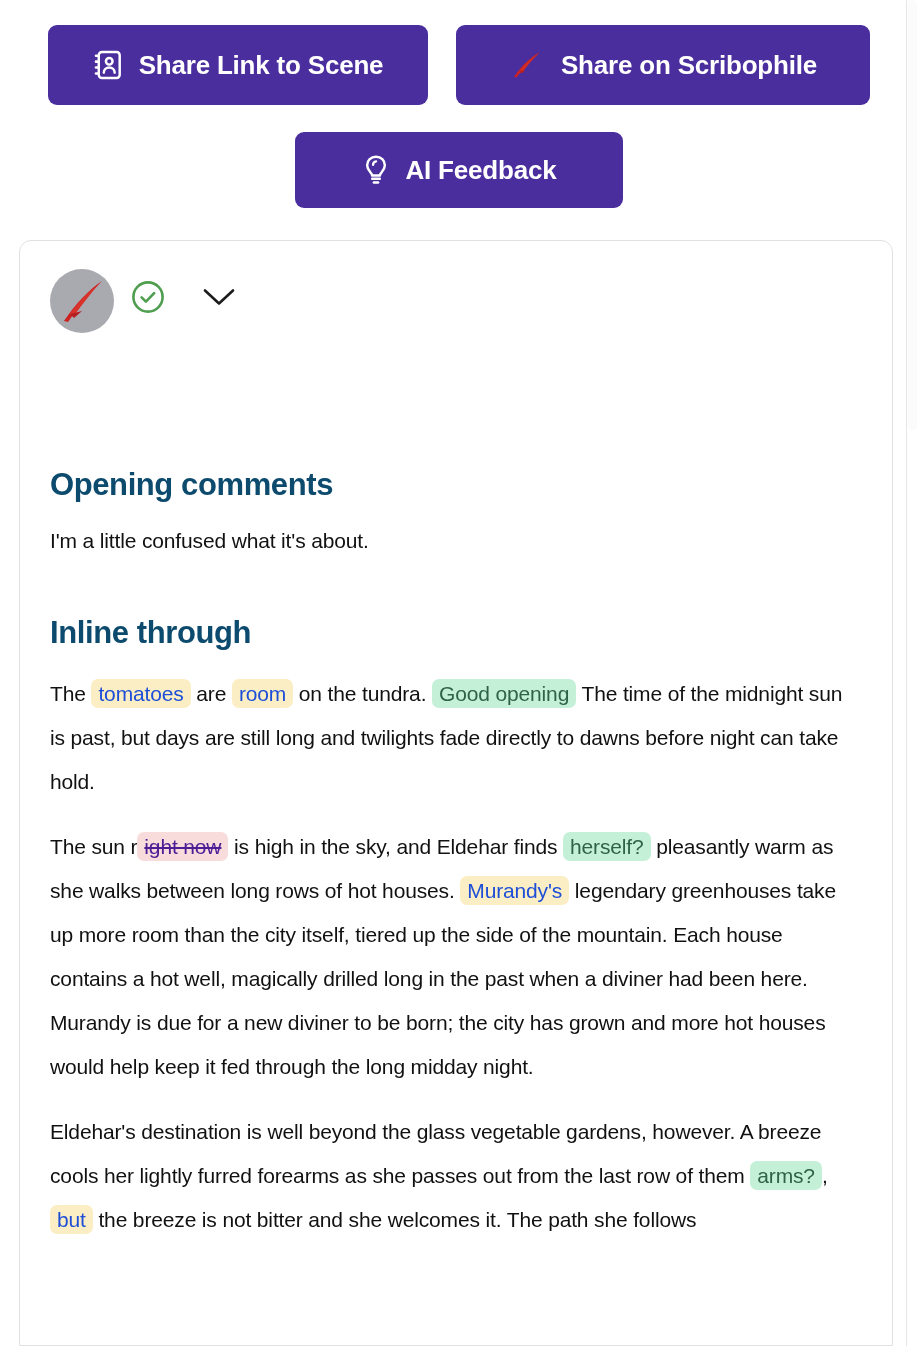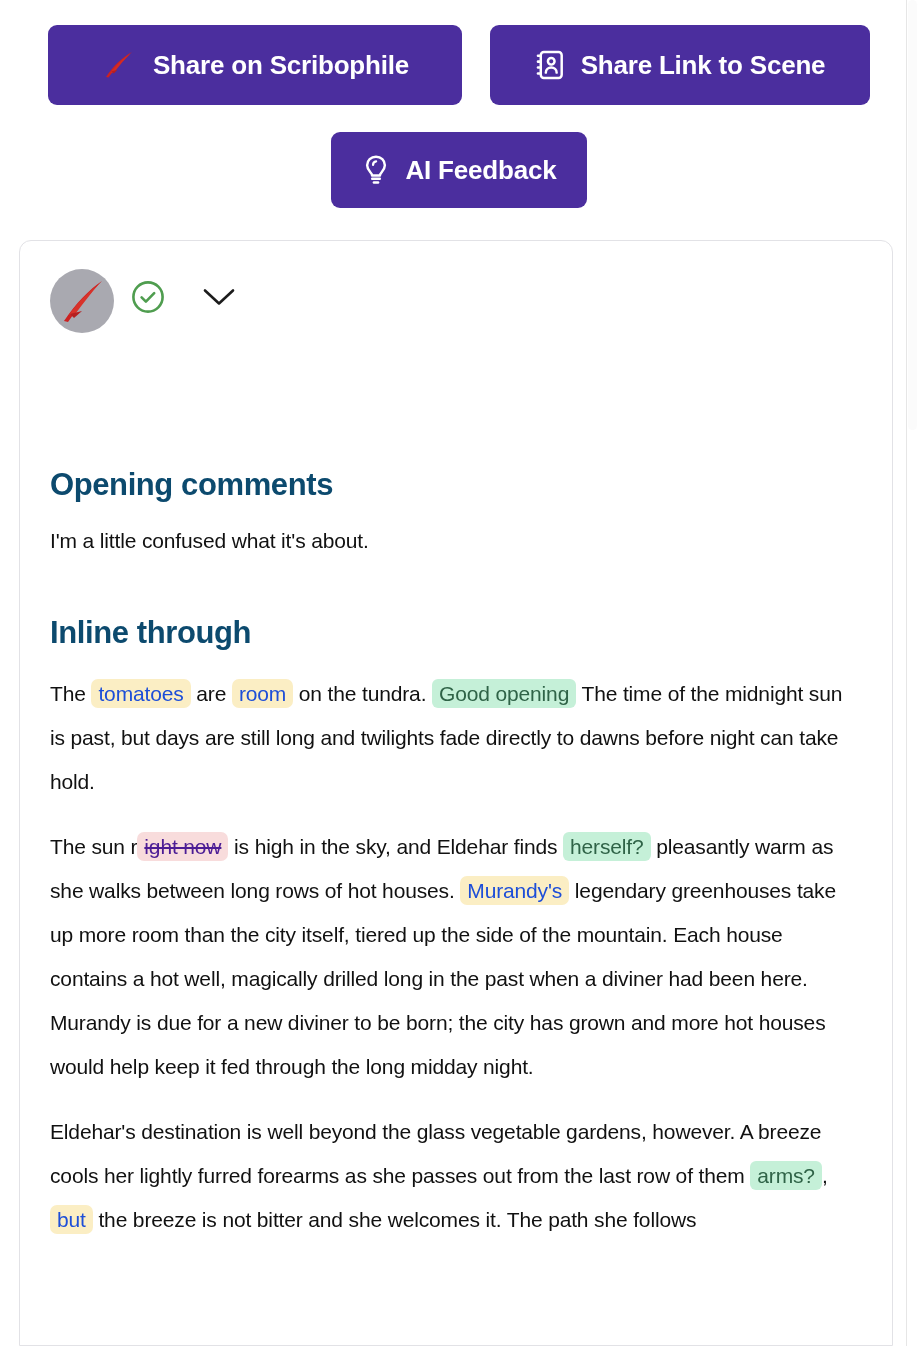--- a/index.html
+++ b/index.html
@@ -35,21 +35,21 @@
     font-family: "Liberation Sans", sans-serif;
     font-size: 26px;
     font-weight: 700;
     letter-spacing: -0.2px;
     cursor: pointer;
     box-sizing: border-box;
   }
   .btn-share-link { width: 380px; height: 80px; }
   .btn-share-scribo { width: 414px; height: 80px; }
   .btn-ai {
-    width: 256px;
+    width: 328px;
     height: 76px;
     margin: 27px auto 0 auto;
     display: flex;
   }
   .btn .ico { display: inline-flex; align-items: center; justify-content: center; }
 
   
   .card {
     position: absolute;
     left: 19px;
@@ -130,21 +130,21 @@
     letter-spacing: -0.15px;
   }
   .para { margin-top: 21px; }
 
   mark {
     border-radius: 7px;
     padding: 3px 7px;
     background: transparent;
   }
   mark.hl-yellow { background: #fbeec4; color: #1d4ed8; }
-  mark.hl-green  { background: #c5f0d8; color: #2f6347; border-radius: 6px; }
+  mark.hl-green  { background: #c5f0d8; color: #2f6347; }
   mark.hl-red    { background: #f8dcdc; color: #4c1d95; text-decoration: line-through; }
 
   
   .scrollbar-track {
     position: absolute;
     top: 0;
     right: 0;
     width: 11px;
     height: 1346px;
     background: #ffffff;
@@ -157,46 +157,46 @@
     width: 9px;
     height: 430px;
     background: #fbfbfb;
     border-radius: 5px;
   }
 </style>
 </head>
 <body>
 
 <div class="btn-row">
-
-  <button class="btn btn-share-scribo">
-    <span class="ico">
-      <svg width="36" height="32" viewBox="0 0 36 32" xmlns="http://www.w3.org/2000/svg">
-        <path d="M31 3 C22 8 12 17 5 28 L7.5 28.5 C15 18 24 9.5 31 3 Z" fill="#cc2222"></path>
-        <path d="M29.5 4.5 C22.5 9 15 16 9.5 24 L13.5 23 C19 15.5 24.5 9.5 29.5 4.5 Z" fill="#d42b22"></path>
-        <path d="M10.5 22.5 L16.5 20.8 L12.8 24.4 Z" fill="#b51f1f"></path>
-      </svg>
-    </span>
-    <span>Share on Scribophile</span>
-  </button>
 
   <button class="btn btn-share-link">
     <span class="ico">
       <svg width="30" height="32" viewBox="0 0 24 26" fill="none" xmlns="http://www.w3.org/2000/svg">
         <rect x="4.5" y="2.5" width="17" height="21" rx="2.5" stroke="#ffffff" stroke-width="2"></rect>
         <circle cx="13" cy="10" r="2.7" stroke="#ffffff" stroke-width="2"></circle>
         <path d="M8.6 19.2c0-2.4 2-4.1 4.4-4.1s4.4 1.7 4.4 4.1" stroke="#ffffff" stroke-width="2" stroke-linecap="round"></path>
         <rect x="1.2" y="4.4" width="3.4" height="2.1" rx="1" fill="#ffffff"></rect>
         <rect x="1.2" y="9.2" width="3.4" height="2.1" rx="1" fill="#ffffff"></rect>
         <rect x="1.2" y="14" width="3.4" height="2.1" rx="1" fill="#ffffff"></rect>
         <rect x="1.2" y="18.8" width="3.4" height="2.1" rx="1" fill="#ffffff"></rect>
       </svg>
     </span>
     <span>Share Link to Scene</span>
   </button>
+
+  <button class="btn btn-share-scribo">
+    <span class="ico">
+      <svg width="36" height="32" viewBox="0 0 36 32" xmlns="http://www.w3.org/2000/svg">
+        <path d="M31 3 C22 8 12 17 5 28 L7.5 28.5 C15 18 24 9.5 31 3 Z" fill="#cc2222"></path>
+        <path d="M29.5 4.5 C22.5 9 15 16 9.5 24 L13.5 23 C19 15.5 24.5 9.5 29.5 4.5 Z" fill="#d42b22"></path>
+        <path d="M10.5 22.5 L16.5 20.8 L12.8 24.4 Z" fill="#b51f1f"></path>
+      </svg>
+    </span>
+    <span>Share on Scribophile</span>
+  </button>
 </div>
 
 <button class="btn btn-ai">
   <span class="ico">
     <svg width="28" height="32" viewBox="0 0 22 26" fill="none" xmlns="http://www.w3.org/2000/svg">
       <path d="M11 2.2c-4.1 0-7.2 3.1-7.2 7 0 2.6 1.4 4.3 2.6 5.6 .9 1 1.4 1.6 1.4 2.6h6.4c0-1 .5-1.6 1.4-2.6 1.2-1.3 2.6-3 2.6-5.6 0-3.9-3.1-7-7.2-7Z" stroke="#ffffff" stroke-width="2" stroke-linejoin="round"></path>
       <path d="M7.9 20.1h6.2" stroke="#ffffff" stroke-width="2" stroke-linecap="round"></path>
       <path d="M9.3 23.2h3.4" stroke="#ffffff" stroke-width="2" stroke-linecap="round"></path>
       <path d="M8.6 8.9c0-1.5 1.1-2.7 2.5-2.9" stroke="#ffffff" stroke-width="1.8" stroke-linecap="round"></path>
     </svg>

